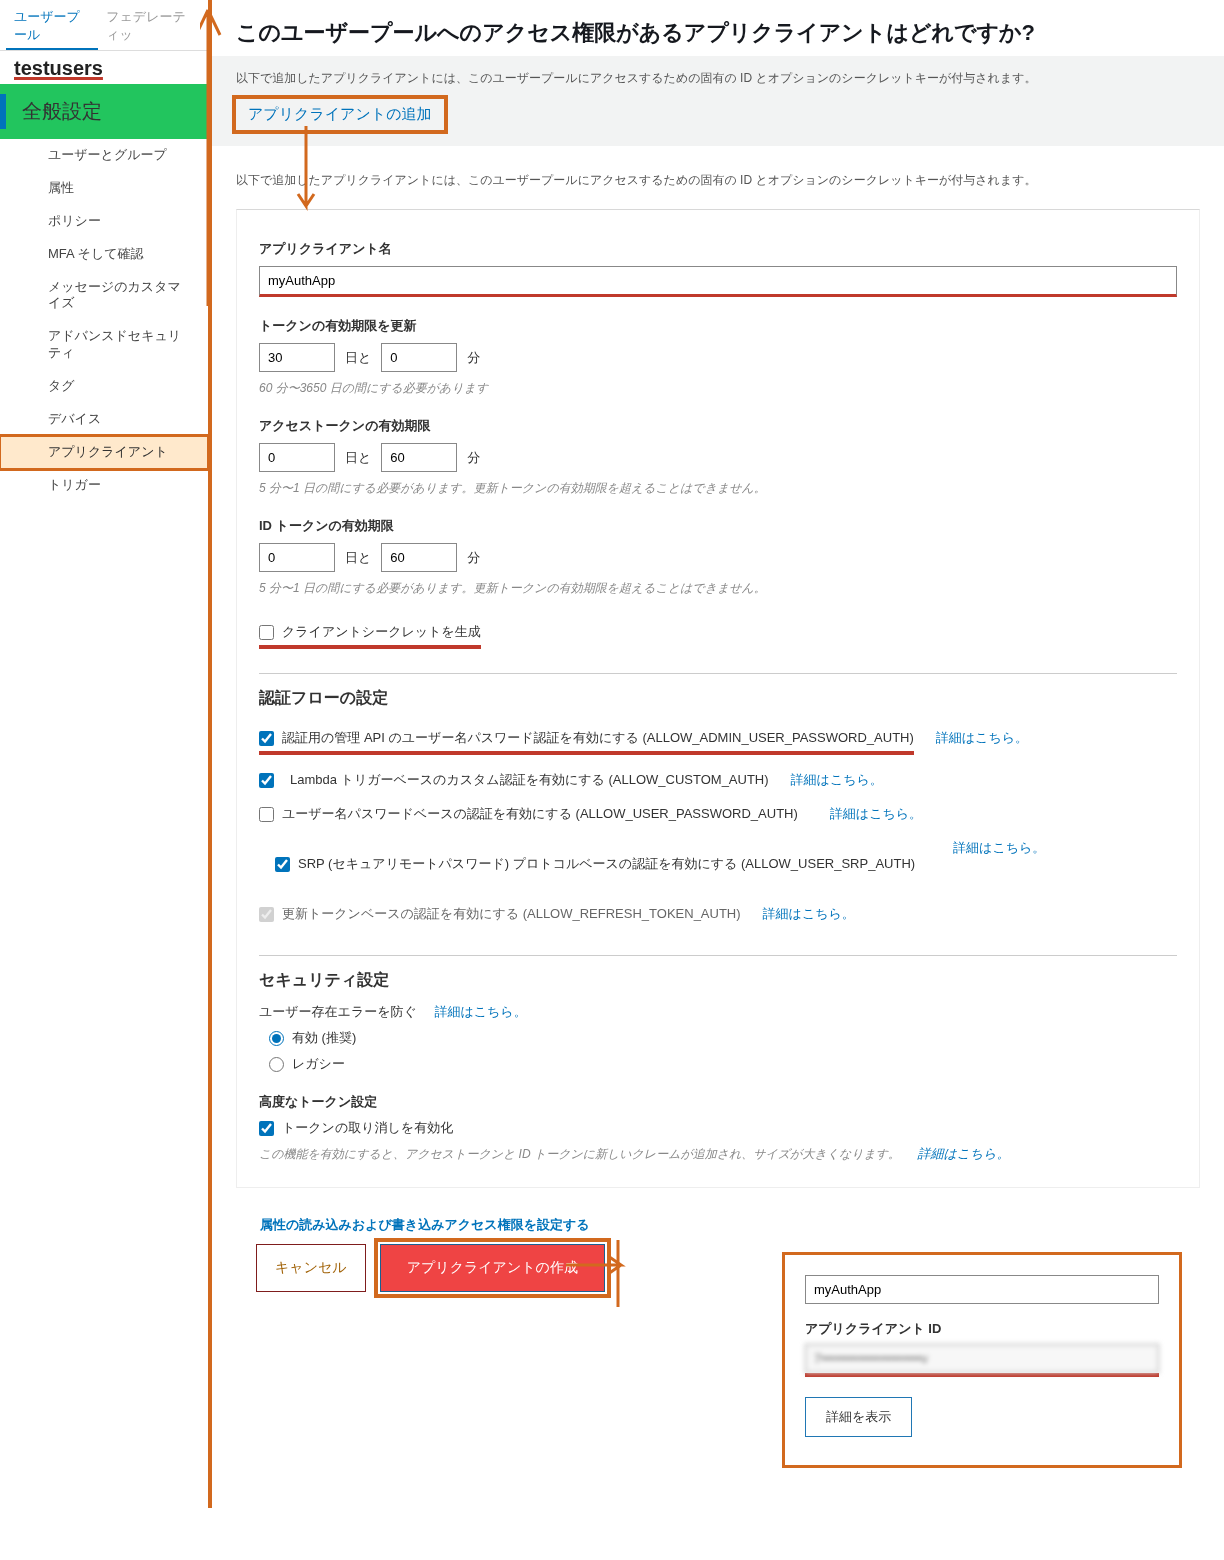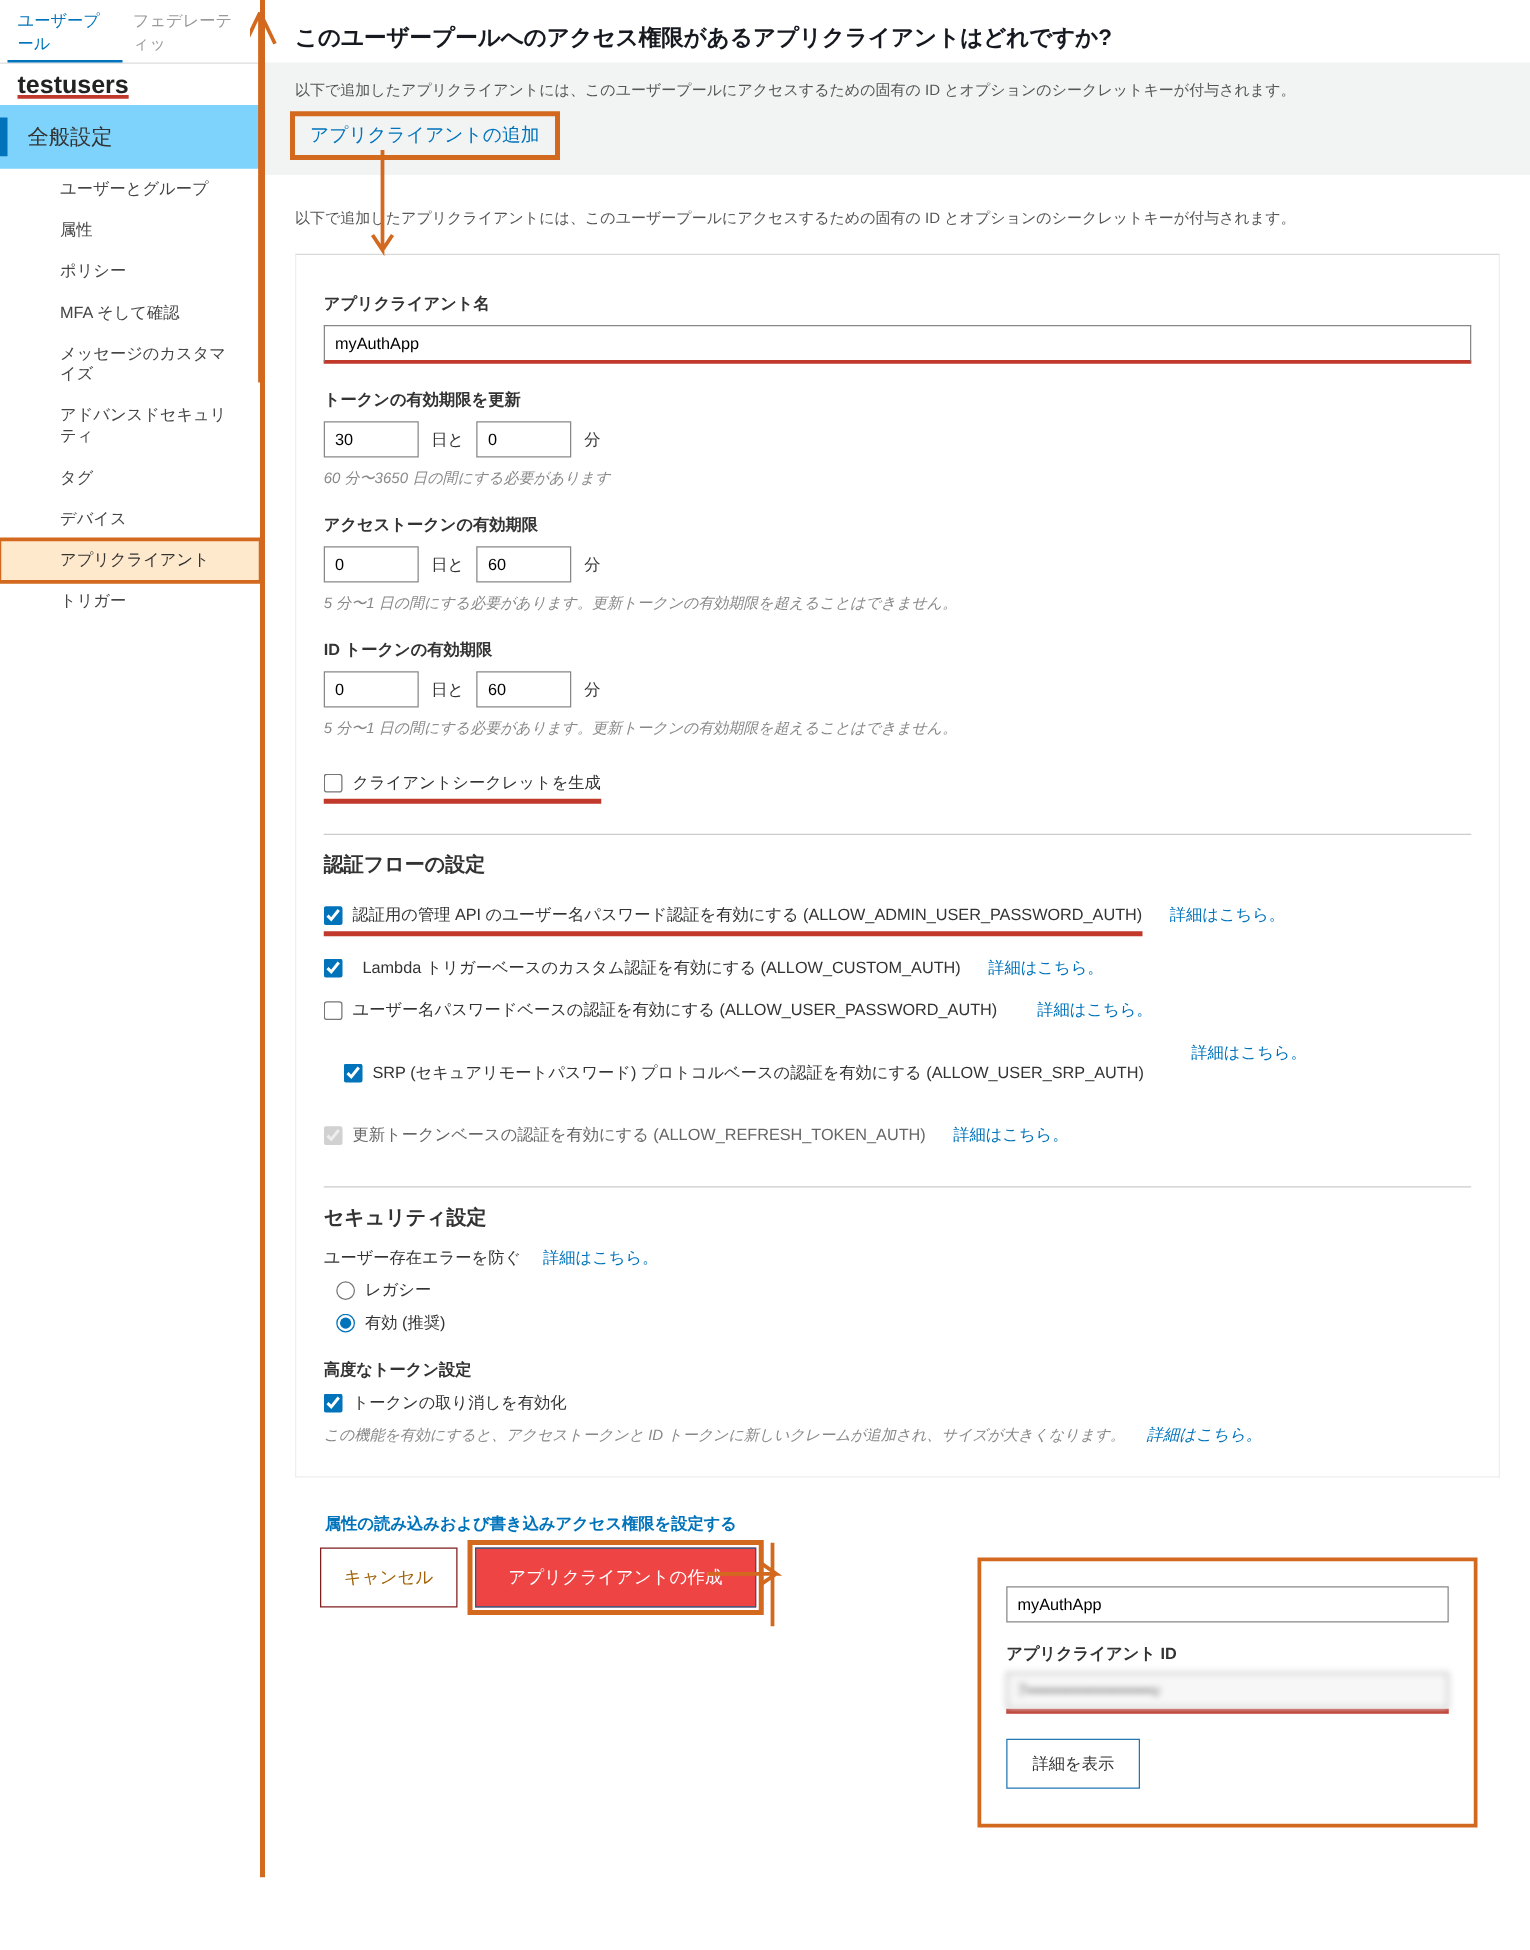--- a/index.html
+++ b/index.html
@@ -4,28 +4,28 @@
 <style>
   * { box-sizing: border-box; margin: 0; padding: 0; }
   body { font-family: "Helvetica Neue", Arial, sans-serif; font-size: 13px; color: #333; background: #fff; width: 1224px; }
   .container { display: flex; }
   
   .sidebar { width: 212px; background: #fff; border-right: 4px solid #d2691e; padding-bottom: 30px; position: relative; }
   .sidebar-tabs { display: flex; padding: 4px 6px 0; font-size: 13px; border-bottom: 1px solid #ddd; }
   .sidebar-tab { padding: 4px 8px; color: #999; cursor: pointer; }
   .sidebar-tab.active { color: #0073bb; border-bottom: 2px solid #0073bb; font-weight: 400; }
   .pool-name { padding: 6px 14px 4px; font-size: 20px; font-weight: 700; text-decoration: underline; text-decoration-color: #c0392b; text-decoration-thickness: 3px; color: #222; }
-  .section-header { padding: 14px 14px 14px 22px; font-size: 17px; font-weight: 400; background: #7dd3fc; position: relative; }
+  .section-header { padding: 14px 14px 14px 22px; font-size: 20px; font-weight: 400; background: #22c55e; position: relative; }
   .section-header::before { content:""; position:absolute; left:0; top:10px; bottom:10px; width:6px; background:#0073bb; }
   .nav-list { list-style:none; }
   .nav-item { padding: 8px 14px 8px 48px; font-size: 13px; color: #444; cursor:pointer; line-height:1.3; }
   .nav-item.selected { background: #ffe9cc; outline: 3px solid #d2691e; outline-offset:-1px; color:#333; }
   
   .main { flex: 1; padding: 0 0 40px 0; }
-  .page-title { font-size: 18px; font-weight:700; padding: 18px 24px 8px; color:#16191f; }
+  .page-title { font-size: 22px; font-weight:700; padding: 18px 24px 8px; color:#16191f; }
   .helper-bar { background: #f2f3f3; padding: 14px 24px 16px; margin: 0 0 20px 0; }
   .helper-text { font-size: 12px; color:#555; margin-bottom:12px; }
   .add-btn-wrap { display:inline-block; padding: 6px 12px; outline: 4px solid #d2691e; }
   .link-btn { color: #0073bb; font-size: 15px; cursor:pointer; }
   .helper-text2 { font-size: 12px; color:#555; padding: 6px 24px 10px; }
   .form-card { margin: 10px 24px 0; padding: 10px 22px 24px; border: 1px solid #eee; border-top: 1px solid #d8d8d8; }
   .field-block { margin-top: 20px; }
   .field-label { font-size: 13px; font-weight: 700; color:#333; display:block; margin-bottom:8px; }
   .text-input { border:1px solid #888; padding:6px 8px; font-size:13px; width:100%; }
   .text-input.underlined { position:relative; border-bottom:3px solid #c0392b; }
@@ -196,26 +196,26 @@
         </div>
 
       <hr class="hr">
 
       <div class="section-head">セキュリティ設定</div>
       <div style="margin-bottom:6px;">
         <span class="security-label">ユーザー存在エラーを防ぐ</span>
         <span class="learn-link">詳細はこちら。</span>
       </div>
       <label class="radio-row">
+        <input type="radio" name="sec" checked="" style="">
+        <span>有効 (推奨)</span>
+      </label>
+      <label class="radio-row">
         <input type="radio" name="sec" style="">
         <span>レガシー</span>
-      </label>
-      <label class="radio-row">
-        <input type="radio" name="sec" checked="" style="">
-        <span>有効 (推奨)</span>
       </label>
 
       <div class="field-block">
         <div class="field-label">高度なトークン設定</div>
         <label class="checkbox-row">
           <input type="checkbox" checked="" style="">
           <span>トークンの取り消しを有効化</span>
         </label>
         <div class="hint">
           <span>この機能を有効にすると、アクセストークンと ID トークンに新しいクレームが追加され、サイズが大きくなります。</span>

